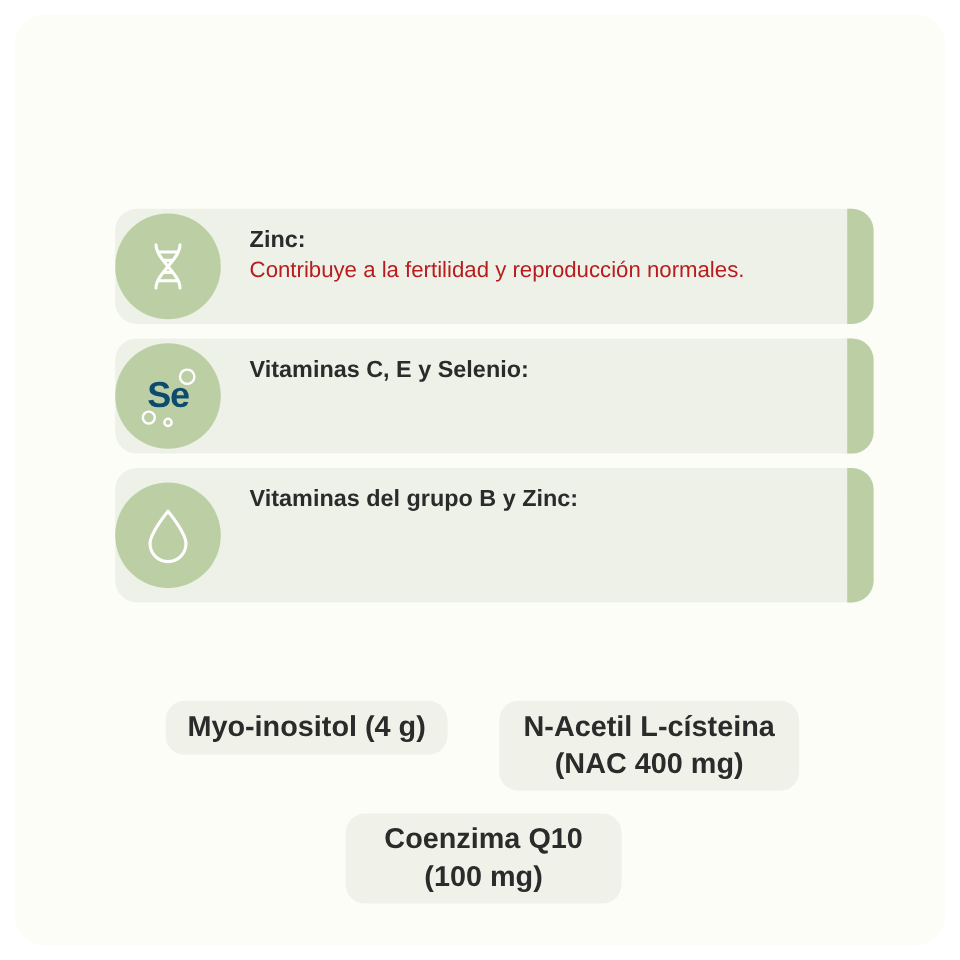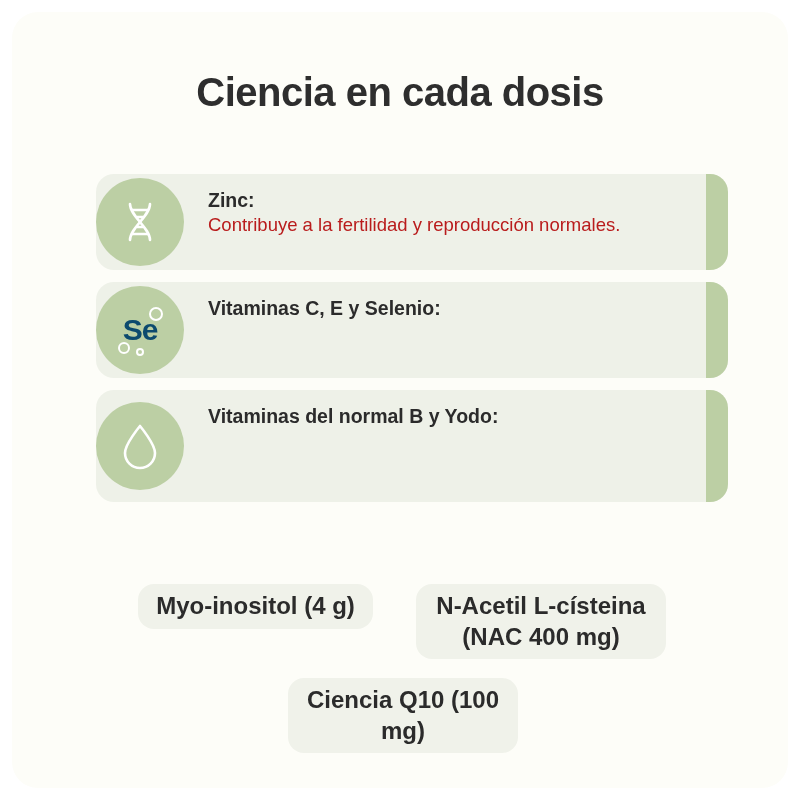--- a/index.html
+++ b/index.html
@@ -139,21 +139,20 @@
     font-weight: bold;
     color: #0c4a6e;
     letter-spacing: -1px;
   }
 </style>
 </head>
 <body>
 
 <div class="card">
 
-  <div class="title">Ciencia en cada dosis</div>
 
   <div class="rows">
 
     <div class="row">
       <div class="bar"></div>
       <div class="endcap"></div>
       <div class="icon-circle">
         <svg width="52" height="52" viewBox="0 0 52 52" aria-hidden="true">
           <g stroke="#ffffff" stroke-width="2.6" fill="none" stroke-linecap="round">
             <path d="M16 8 C16 20, 36 32, 36 44"></path>
@@ -193,24 +192,24 @@
 
     <div class="row tall">
       <div class="bar"></div>
       <div class="endcap"></div>
       <div class="icon-circle">
         <svg width="46" height="52" viewBox="0 0 46 52" aria-hidden="true">
           <path d="M23 6 C23 6, 38 24, 38 33 A15 15 0 0 1 8 33 C8 24, 23 6, 23 6 Z" fill="none" stroke="#ffffff" stroke-width="2.6" stroke-linejoin="round"></path>
         </svg>
       </div>
       <div class="text">
-        <div class="head">Vitaminas del normal B y Yodo:</div>
+        <div class="head">Vitaminas del grupo B y Zinc:</div>
       </div>
     </div>
 
   </div>
 
 
   <div class="pill pill-1">Myo-inositol (4 g)</div>
   <div class="pill pill-2">N-Acetil L-císteina (NAC 400 mg)</div>
-  <div class="pill pill-3">Ciencia Q10 (100 mg)</div>
+  <div class="pill pill-3">Coenzima Q10 (100 mg)</div>
 
 </div>
 
 </body></html>

